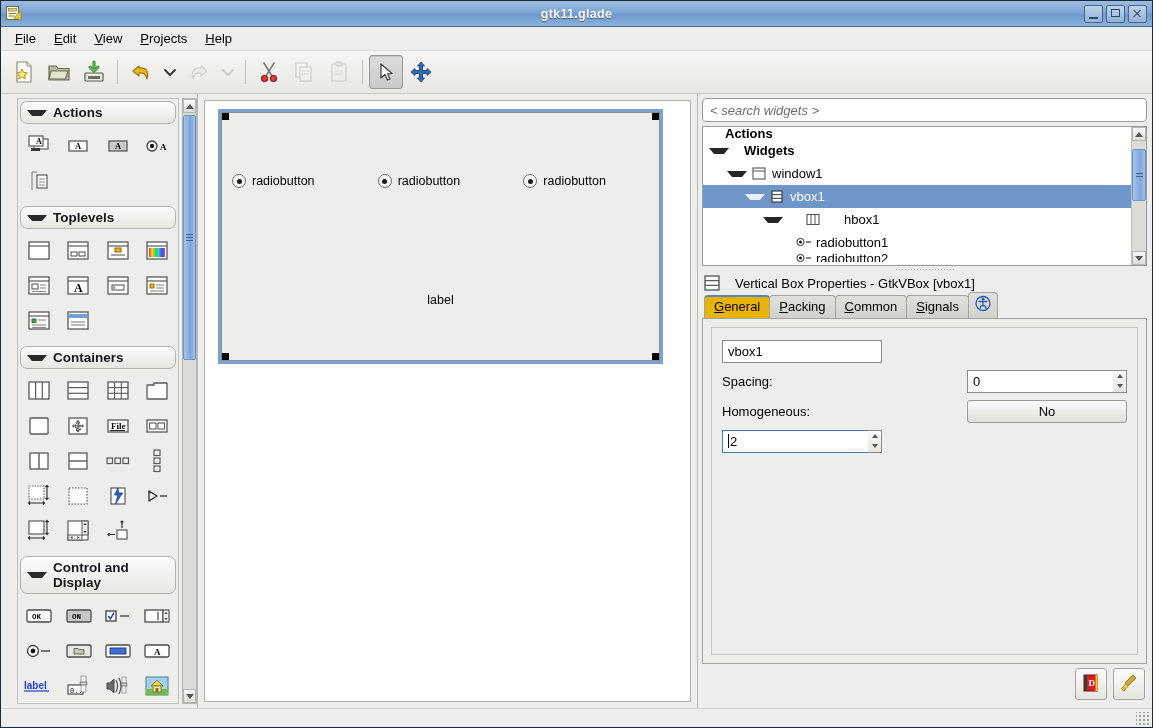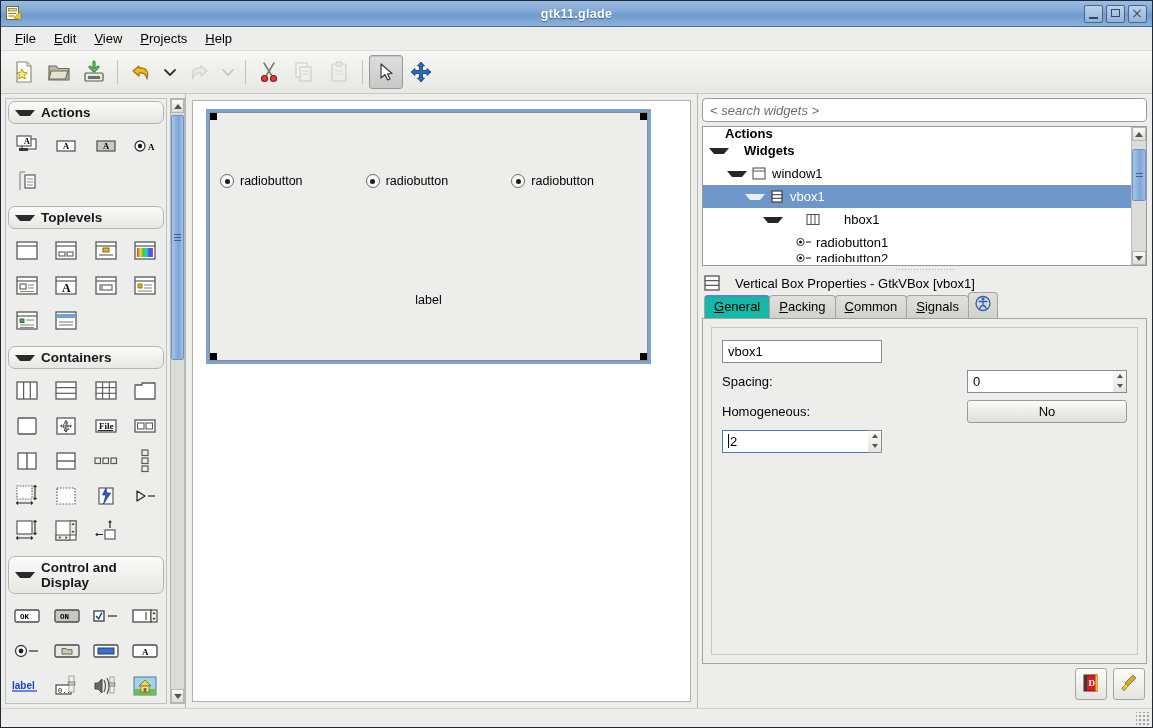--- a/index.html
+++ b/index.html
@@ -71,21 +71,21 @@
   .tbi.active{
     background:linear-gradient(to bottom,#dedede,#c9c9c9);
     border:1px solid #9a9a96;
     box-shadow:inset 0 1px 1px rgba(0,0,0,.12);
   }
   .tbi.small{width:20px;}
   .tbi.dis{opacity:.35;}
   .tbsep{width:1px;height:24px;background:#c4c4bf;margin:0 5px;}
 
   
-  .main{flex:1 1 auto;display:flex;min-height:0;}
+  .main{flex:1 1 auto;display:flex;min-height:0;margin-left:12px;}
 
   
   .palette{
     width:185px;flex:0 0 185px;display:flex;
     background:#ededeb;border-right:1px solid #b9b9b4;
     padding:4px 0 4px 4px;box-sizing:border-box;
   }
   .pal-inner{
     flex:1 1 auto;overflow:hidden;position:relative;
     border:1px solid #c2c2bd;background:#ededeb;
@@ -206,21 +206,21 @@
     display:flex;align-items:center;gap:8px;padding:3px 2px 2px 2px;font-size:13px;
   }
   .tabs{display:flex;align-items:flex-end;padding-left:2px;height:25px;flex:0 0 25px;}
   .tab{
     border:1px solid #a4a49f;border-bottom:none;
     border-radius:4px 4px 0 0;padding:3px 9px 4px 9px;font-size:13px;
     background:linear-gradient(to bottom,#e0e0dc,#d2d2cd);margin-right:-1px;
     position:relative;
   }
   .tab.sel{
-    background:#14b8a6;border-top:2px solid #5a86bd;padding-top:2px;z-index:2;
+    background:#eab308;border-top:2px solid #5a86bd;padding-top:2px;z-index:2;
   }
   .tab u{text-decoration:underline;}
   .propbody{
     flex:1 1 auto;min-height:0;border:1px solid #a4a49f;background:#ededeb;
     padding:8px;box-sizing:border-box;
   }
   .propinner{
     height:100%;border:1px solid #c7c7c2;box-sizing:border-box;padding:8px 10px;
   }
   .prow{display:flex;align-items:center;height:30px;}

